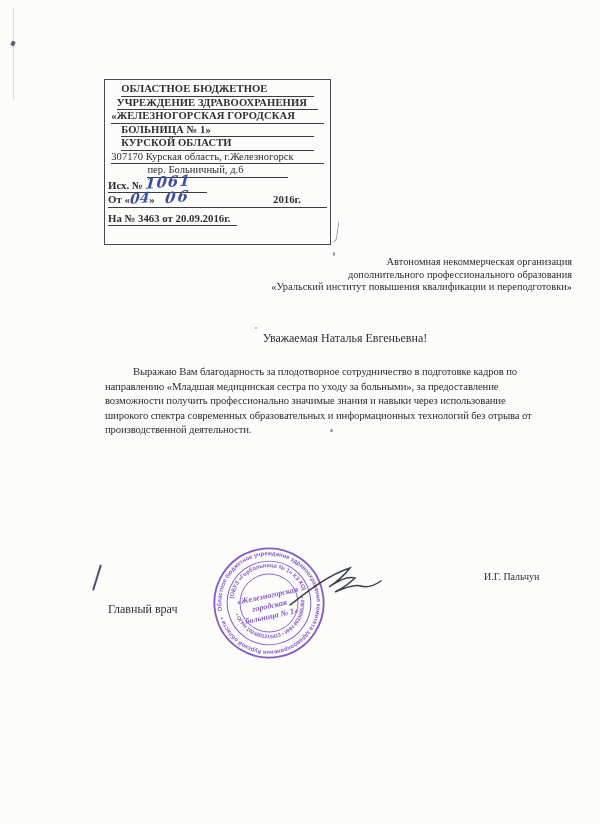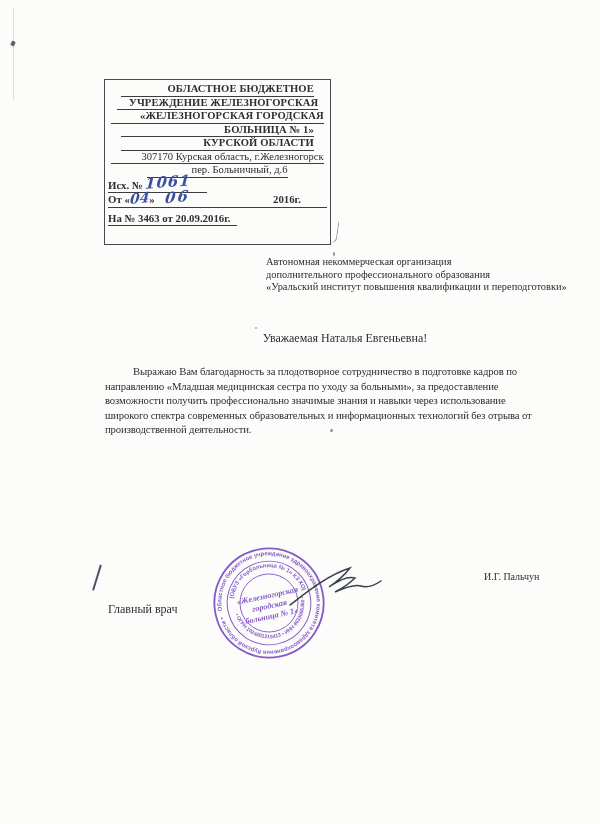--- a/index.html
+++ b/index.html
@@ -13,21 +13,21 @@
   .page{
     position:relative;width:600px;height:824px;background:var(--paper);
     margin:0 auto;overflow:hidden;color:var(--text-ink);
   }
   
   .lh-box{
     position:absolute;left:104px;top:79px;width:227px;height:166px;
     border:1.5px solid #4a4a4c;box-sizing:border-box;padding:3px 3px 0 3px;
   }
   .lh-line{
-    font-size:10.6px;line-height:12.55px;text-align:right;
+    font-size:10.6px;line-height:12.55px;text-align:left;
     margin:0 auto;border-bottom:1px solid #3c3c3e;white-space:nowrap;
   }
   .lh-caps{font-weight:bold;letter-spacing:.1px;}
   .w92{width:92%;} .w88{width:88%;} .w97{width:97%;} .w64{width:64%;}
   .ref-row{
     position:relative;font-size:10.8px;font-weight:bold;line-height:13.4px;
     white-space:nowrap;border-bottom:1px solid #3c3c3e;
   }
   .ref-row.isx{width:45%;border-bottom:1px solid #3c3c3e;}
   .ref-row.ot{display:flex;align-items:flex-end;}
@@ -38,21 +38,21 @@
   }
   .hw-num{
     display:inline-block;font-size:15px;transform:rotate(-4deg) skewX(-8deg);
     position:relative;top:-2px;letter-spacing:1px;
   }
   .hw-day{font-size:14px;position:relative;top:-1px;transform:rotate(-6deg) skewX(-10deg);display:inline-block;}
   .hw-month{font-size:15px;position:relative;top:-2px;margin-left:10px;transform:rotate(-5deg) skewX(-12deg);display:inline-block;letter-spacing:2px;}
   .year{margin-left:auto;margin-right:26px;}
   
   .recipient{
-    position:absolute;left:266px;top:256px;width:306px;text-align:left;
+    position:absolute;left:266px;top:256px;width:306px;text-align:right;
     font-size:10.4px;line-height:12.6px;
   }
   
   .salutation{
     position:absolute;left:150px;top:331px;width:390px;text-align:center;
     font-size:12px;
   }
   
   .body-text{
     position:absolute;left:105px;top:364px;width:414px;
@@ -96,21 +96,21 @@
 
   <div class="scan-vline"></div>
   <div class="scan-speck"></div>
   <div class="corner-mark"></div>
   <div class="corner-dot"></div>
   <div class="dot-a"></div>
   <div class="dot-b"></div>
 
   <div class="lh-box">
     <div class="lh-line lh-caps w88">ОБЛАСТНОЕ БЮДЖЕТНОЕ</div>
-    <div class="lh-line lh-caps w92">УЧРЕЖДЕНИЕ ЖЕЛЕЗНОГОРСКАЯ</div>
+    <div class="lh-line lh-caps w92">УЧРЕЖДЕНИЕ ЗДРАВООХРАНЕНИЯ</div>
     <div class="lh-line lh-caps w97">«ЖЕЛЕЗНОГОРСКАЯ ГОРОДСКАЯ</div>
     <div class="lh-line lh-caps w88">БОЛЬНИЦА № 1»</div>
     <div class="lh-line lh-caps w88">КУРСКОЙ ОБЛАСТИ</div>
     <div class="lh-line w97">307170 Курская область, г.Железногорск</div>
     <div class="lh-line w64">пер. Больничный, д.6</div>
 
     <div class="ref-row isx">
       <span>Исх. №</span>
       <span class="hw hw-num">1061</span>
     </div>

